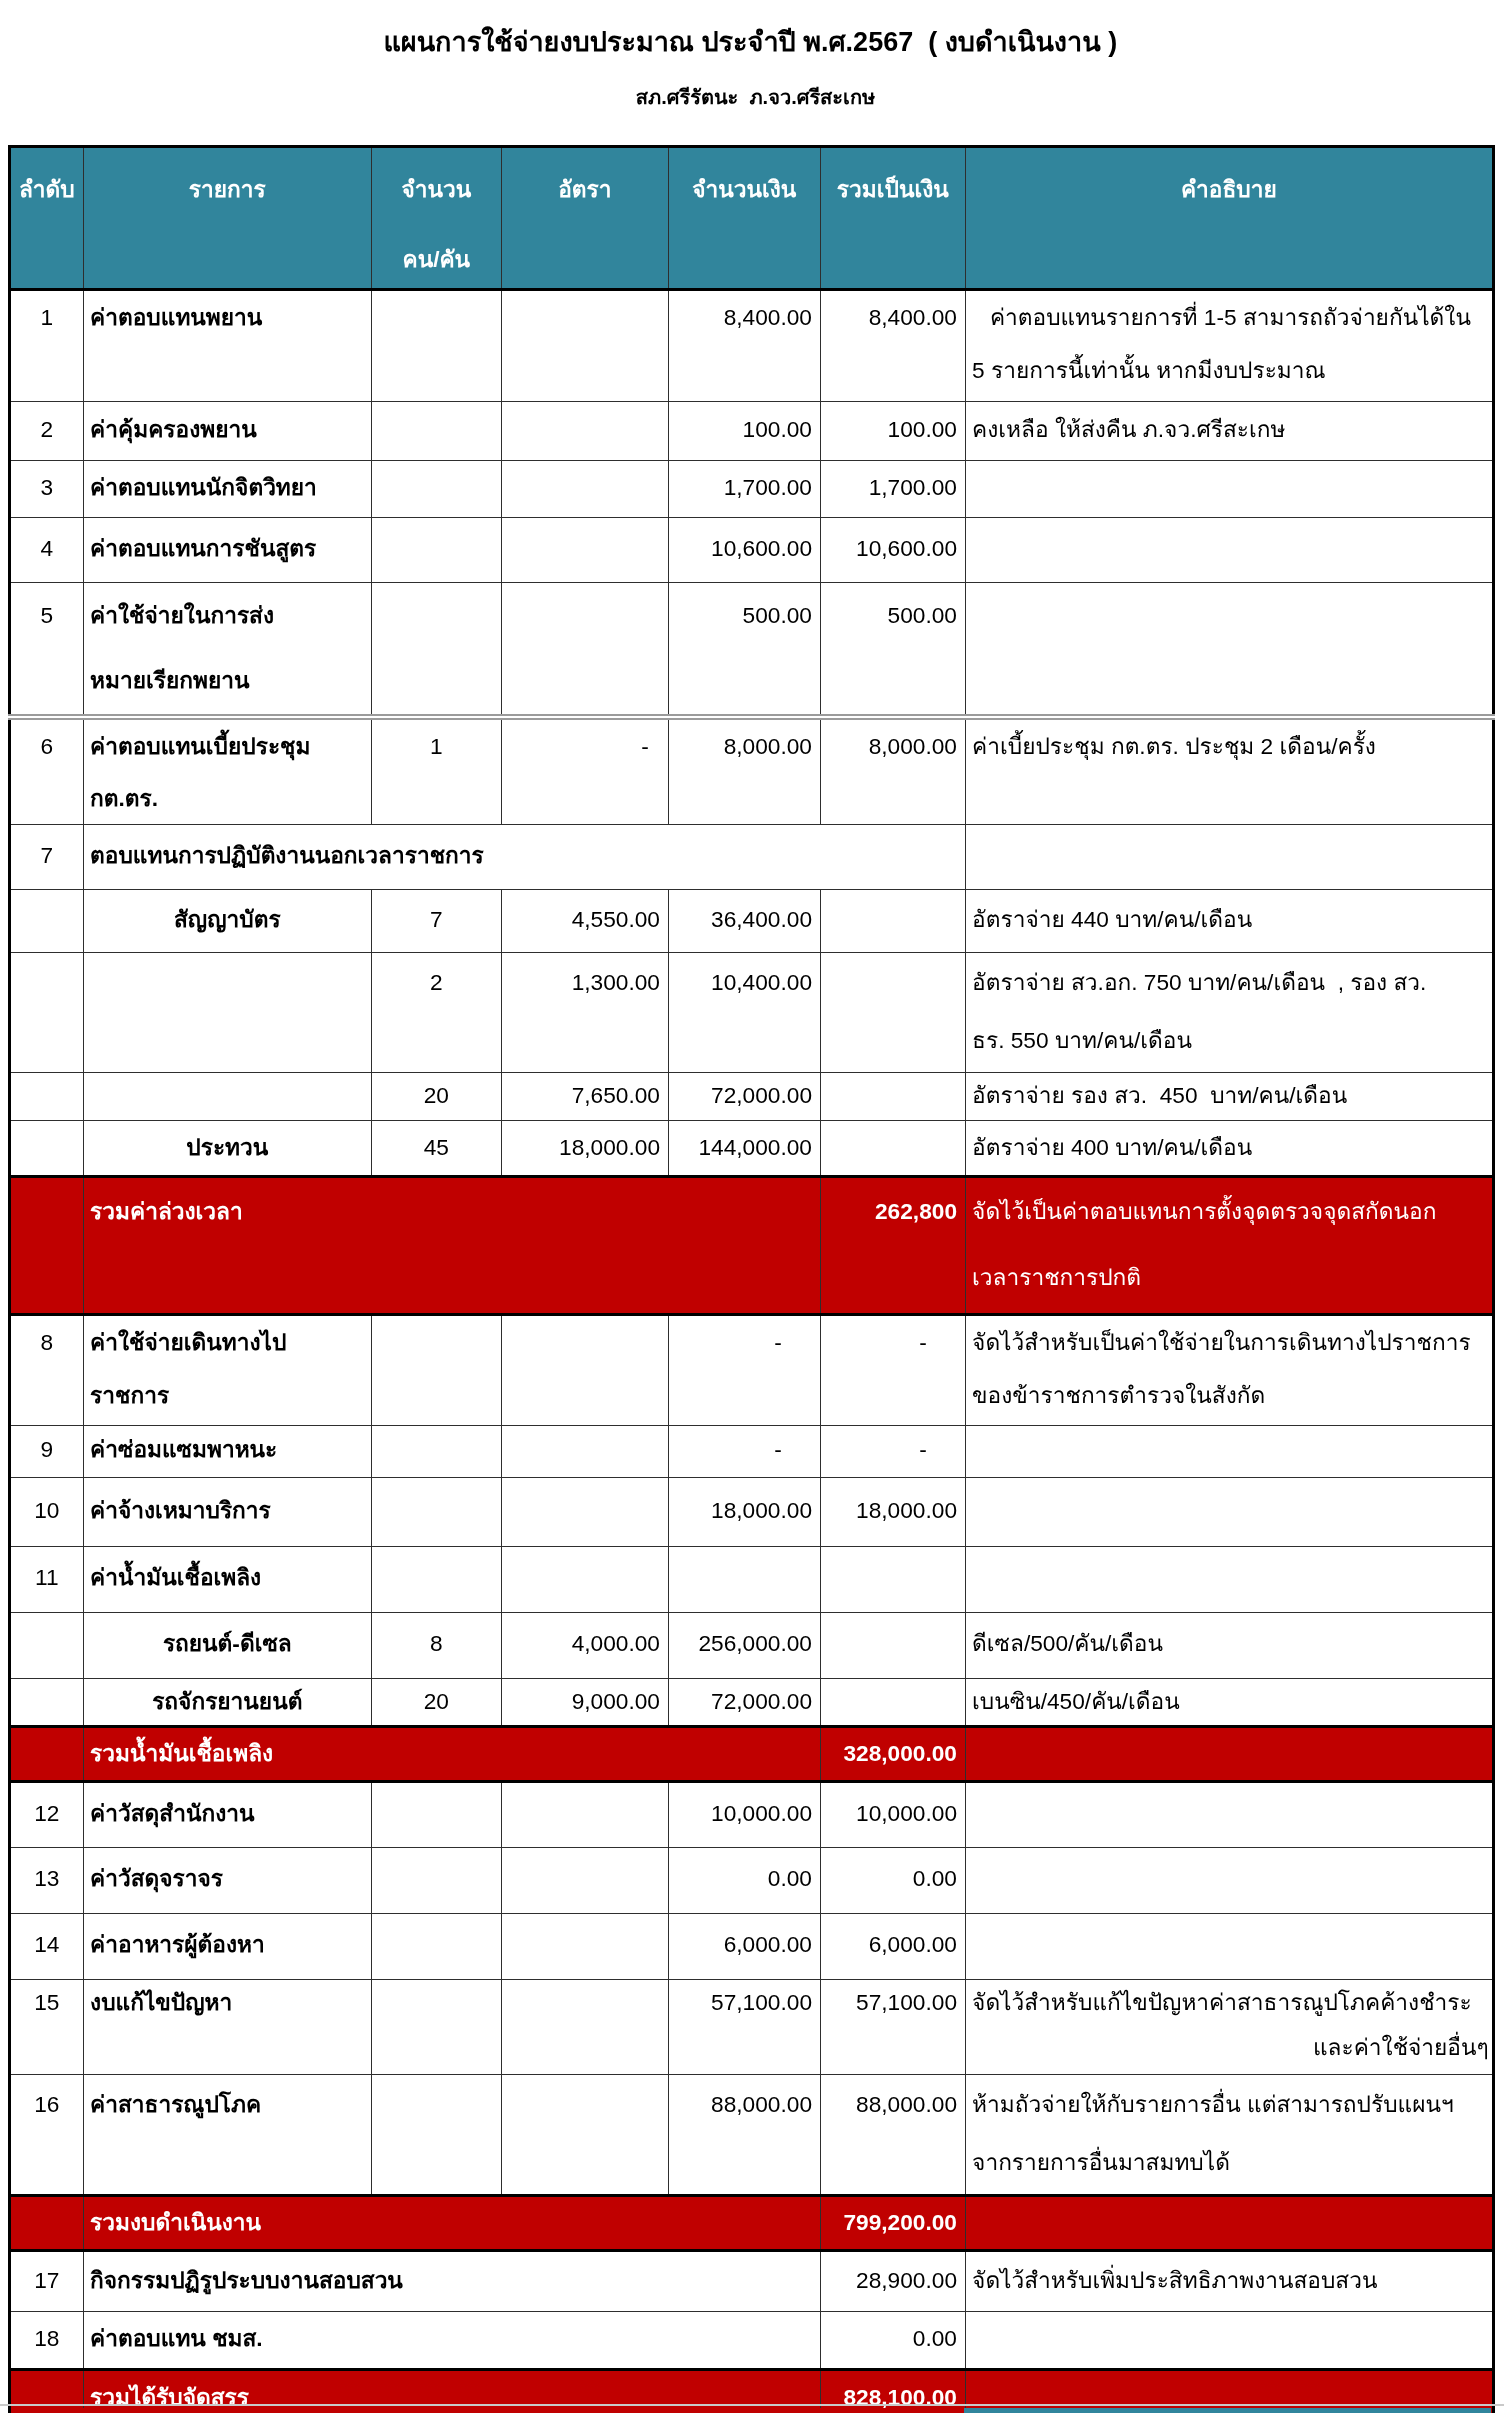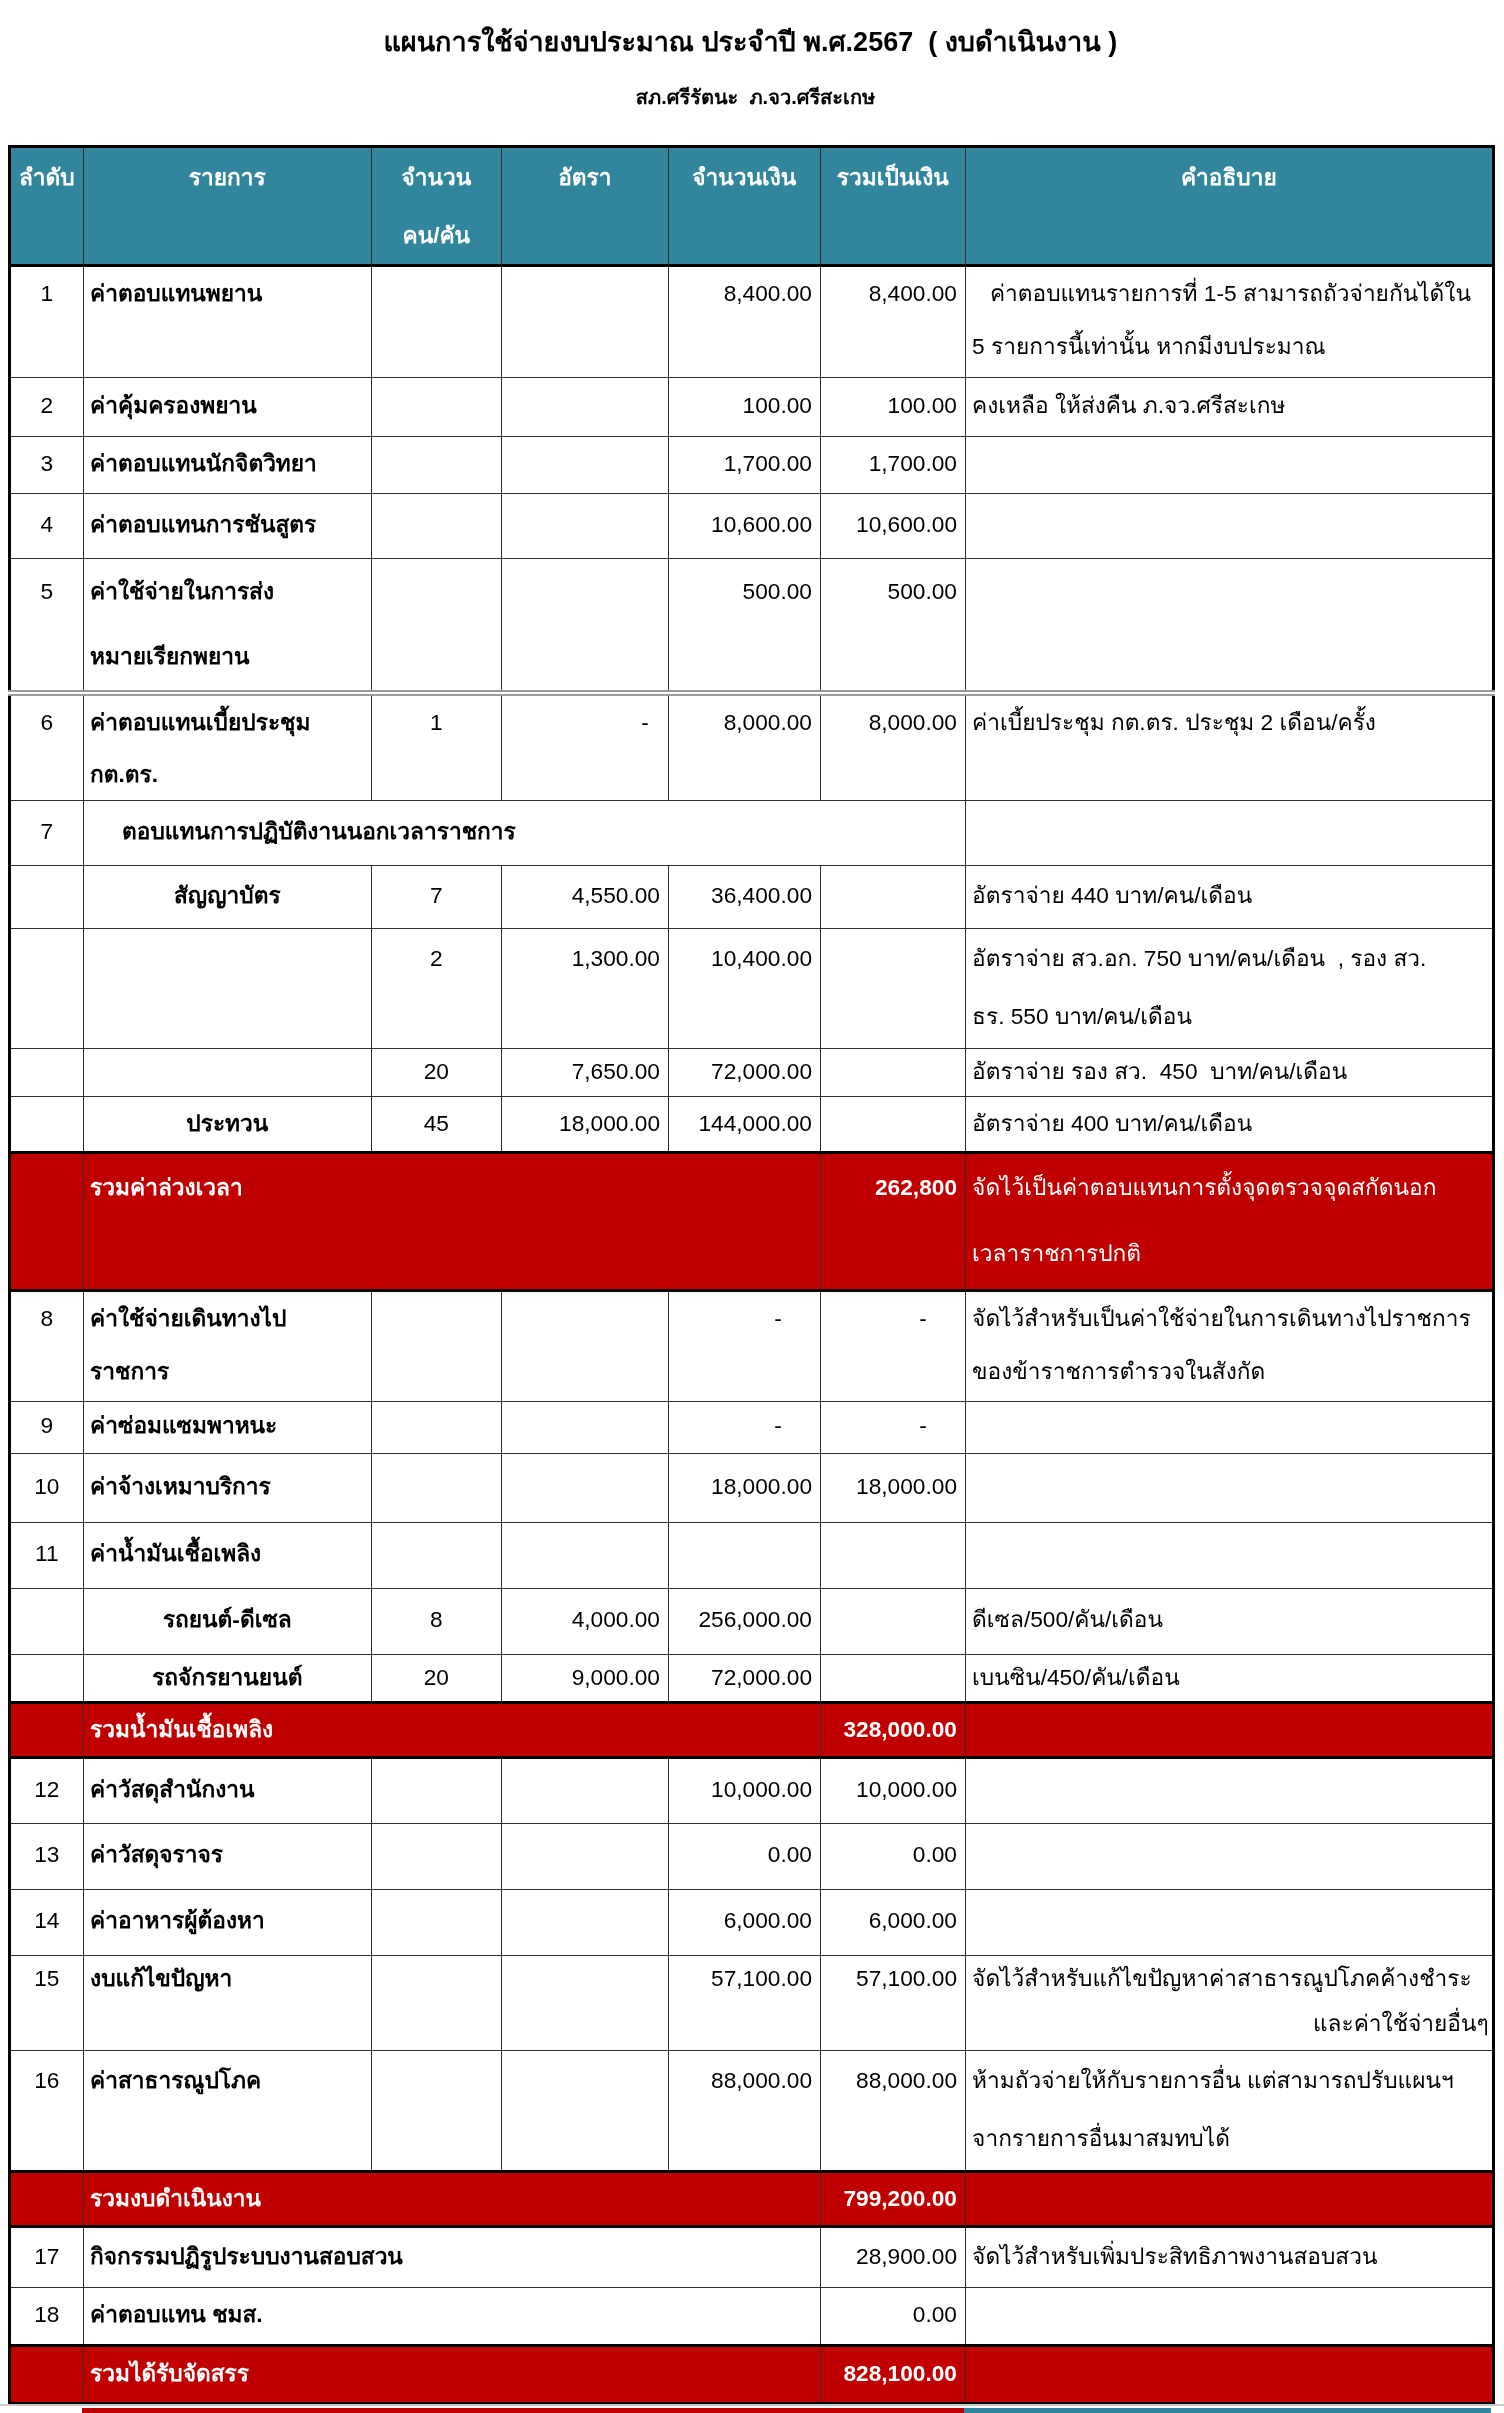--- a/index.html
+++ b/index.html
@@ -22,21 +22,21 @@
   }
   th,td{
     border:1.6px solid #2e2e2e;
     padding:0;vertical-align:top;overflow:hidden;
   }
   thead th{
     background:var(--teal,#31859C);color:#fff;font-weight:bold;
     border-top:3.1px solid #000;border-bottom:3.1px solid #000;
   }
   .cl{font-size:22.7px;white-space:pre-wrap;}
-  thead .cl{line-height:57px;padding-top:1px;font-size:22.7px;}
+  thead .cl{line-height:57px;padding-top:13px;font-size:22.7px;}
   .c{text-align:center;}
   .label{text-align:left;font-weight:bold;padding-left:6.3px;padding-right:3.1px;}
   .sublabel{text-align:center;font-weight:bold;}
   .num{text-align:right;padding-right:7.8px;}
   .num.dash{padding-right:38px;}
   .num.dash-rate{padding-right:19px;}
   .desc{text-align:left;padding-left:6.3px;padding-right:3.1px;}
   tr.row-total td{
     background:var(--red,#C00000);color:#fff;
     border-top:3.1px solid #000;border-bottom:3.1px solid #000;
@@ -204,21 +204,21 @@
         </td>
         <td>
           <div class="cl desc" style="line-height: 52px;">ค่าเบี้ยประชุม กต.ตร. ประชุม 2 เดือน/ครั้ง</div>
         </td>
       </tr>
       <tr class="row-section" style="height: 65px;">
         <td>
           <div class="cl c" style="line-height: 60px;">7</div>
         </td>
         <td colspan="5">
-          <div class="cl label" style="line-height: 60px; margin-left: 32px;">ตอบแทนการปฏิบัติงานนอกเวลาราชการ</div>
+          <div class="cl label" style="line-height: 60px;">ตอบแทนการปฏิบัติงานนอกเวลาราชการ</div>
         </td>
         <td></td>
       </tr>
       <tr class="row-sub" style="height: 63px;">
         <td></td>
         <td>
           <div class="cl sublabel" style="line-height: 59px;">สัญญาบัตร</div>
         </td>
         <td>
           <div class="cl c" style="line-height: 59px;">7</div>

